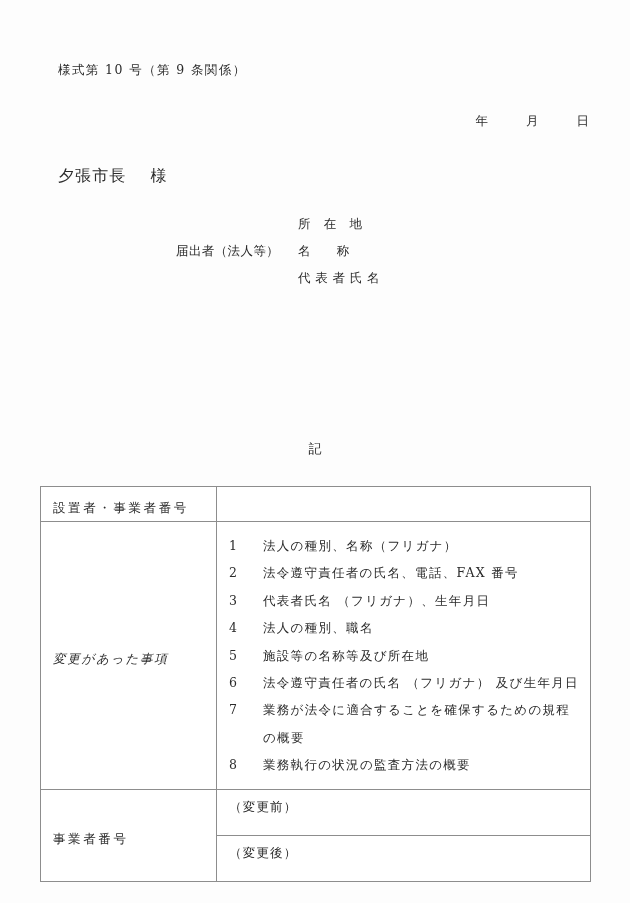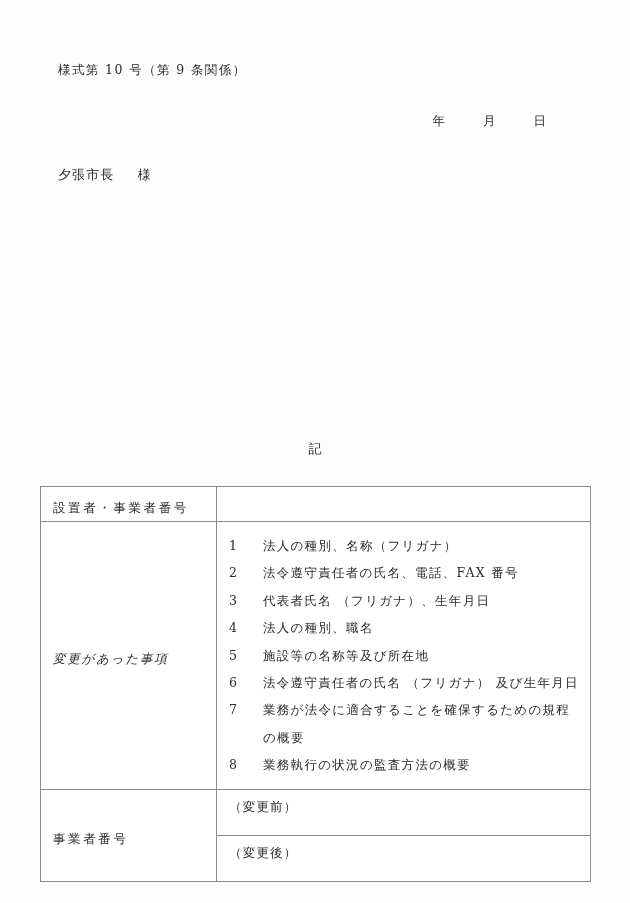--- a/index.html
+++ b/index.html
@@ -33,33 +33,33 @@
     letter-spacing: 1.4px;
     white-space: nowrap;
   }
 
   .date-line {
     position: absolute;
     left: 0;
     top: 113px;
     width: 630px;
     text-align: right;
-    padding-right: 84px;
+    padding-right: 41px;
     box-sizing: border-box;
     font-size: 12.5px;
     white-space: nowrap;
   }
   .date-line .seg { display: inline-block; }
   .date-line .gap { display: inline-block; width: 30px; }
 
   .addressee {
     position: absolute;
     left: 58px;
     top: 166px;
-    font-size: 13px;
+    font-size: 16px;
     letter-spacing: 1.1px;
     white-space: nowrap;
   }
   .addressee .sama { margin-left: 18px; }
 
   
   .submitter {
     position: absolute;
     left: 176px;
     top: 216px;
@@ -187,20 +187,34 @@
     <span class="seg">月</span>
     <span class="gap"></span>
     <span class="seg">日</span>
   </div>
 
   <div class="addressee">
     <span>夕張市長</span>
     <span class="sama">様</span>
   </div>
 
+  <div class="submitter">
+    <div class="submitter-row">
+      <span class="submitter-label"></span>
+      <span class="submitter-field">所　在　地</span>
+    </div>
+    <div class="submitter-row">
+      <span class="submitter-label">届出者（法人等）</span>
+      <span class="submitter-field">名　　称</span>
+    </div>
+    <div class="submitter-row">
+      <span class="submitter-label"></span>
+      <span class="submitter-field">代 表 者 氏 名</span>
+    </div>
+  </div>
 
 
 
   <div class="ki-mark">記</div>
 
   <table class="form-table">
     <colgroup>
       <col class="col-label">
       <col class="col-value">
     </colgroup>

